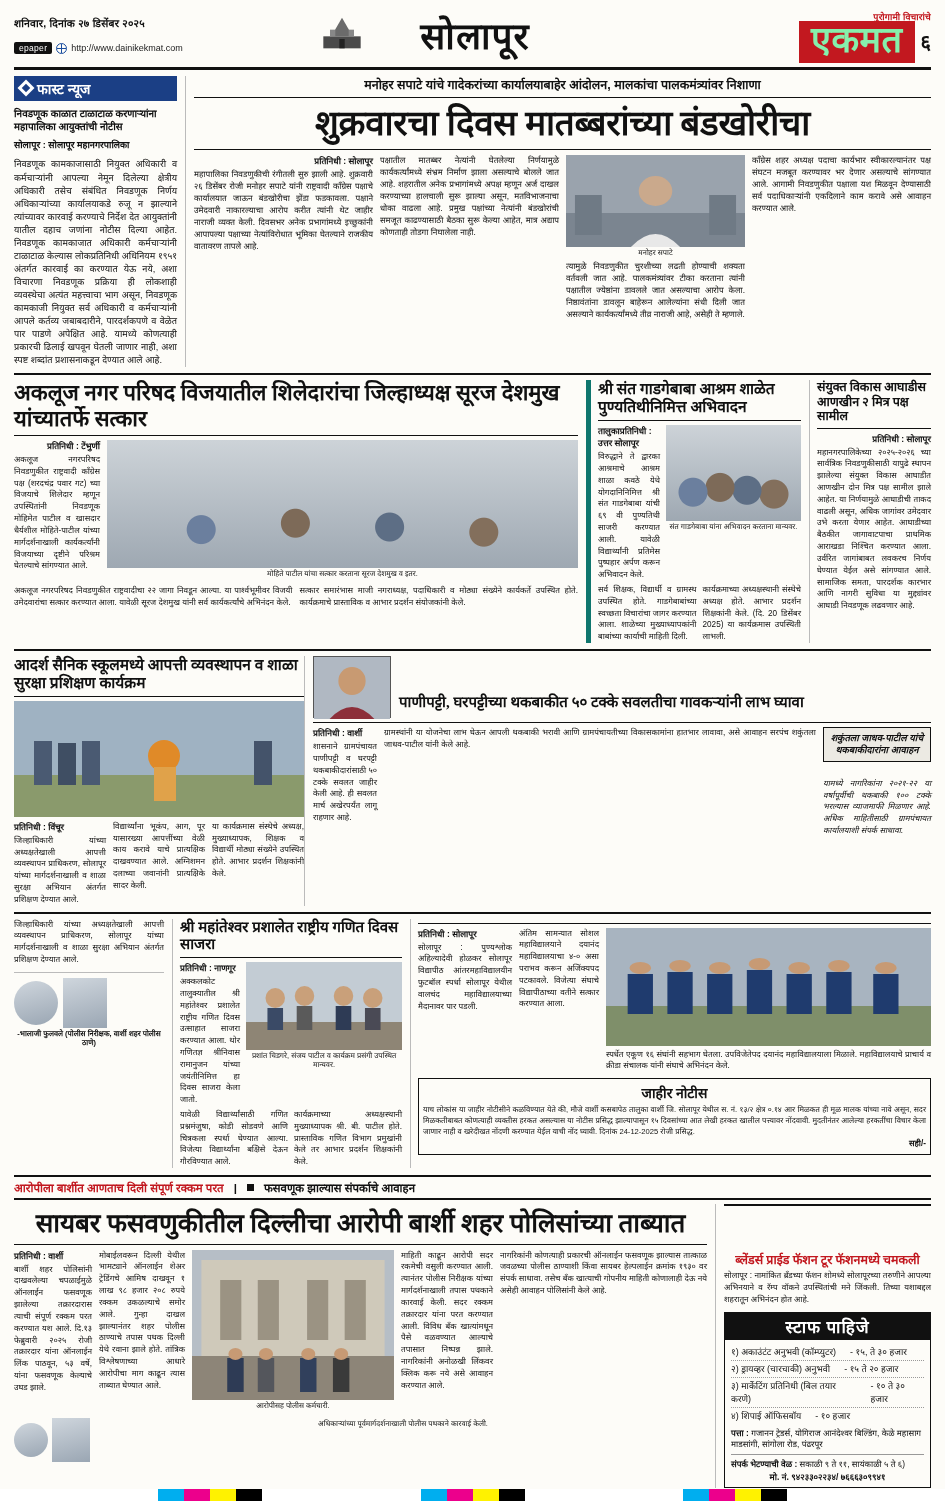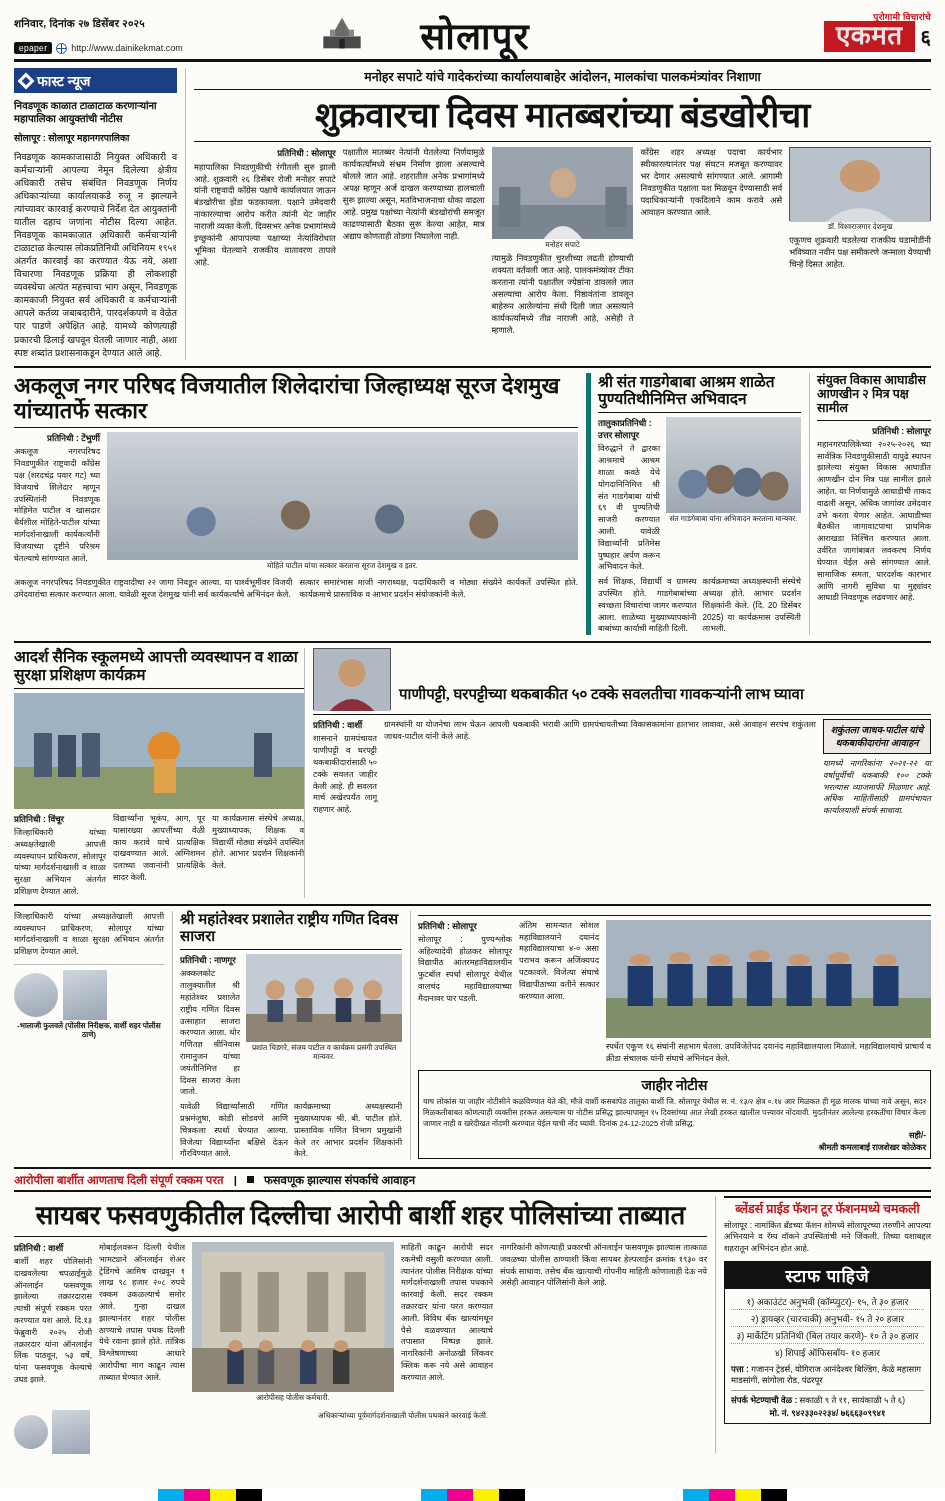--- a/index.html
+++ b/index.html
@@ -22,21 +22,21 @@
   .epaper-tag { background:#111; color:#fff; font-size:8.5px; padding:1px 5px; border-radius:2px; letter-spacing:.3px;}
   .globe { width:11px; height:11px; border-radius:50%; border:1.4px solid #1a4d9e; position:relative; }
   .globe:before { content:""; position:absolute; left:0; top:4.2px; width:9px; height:0; border-top:1.2px solid #1a4d9e;}
   .globe:after { content:""; position:absolute; left:4px; top:0; width:0; height:9px; border-left:1.2px solid #1a4d9e;}
   .mh-center { flex:1; text-align:center; position:relative; }
   .mh-title { font-family:"Liberation Serif", serif; font-weight:bold; font-size:37px; letter-spacing:1px; line-height:1; padding-top:8px;}
   .mh-logo { position:absolute; left:78px; top:6px; width:40px; height:34px; }
   .mh-right { width:225px; text-align:right; }
   .mh-slogan { font-size:9px; color:#c2181f; font-weight:bold; margin-bottom:-2px; letter-spacing:.2px;}
   .ekmat-row { display:flex; align-items:center; justify-content:flex-end; gap:6px; }
-  .ekmat { background:#c2181f; color:#e5e5e5; font-family:"Liberation Serif", serif; font-weight:bold; font-size:26px; line-height:1.05; padding:1px 12px 3px 12px; letter-spacing:.5px;}
+  .ekmat { background:#c2181f; color:#86efac; font-family:"Liberation Serif", serif; font-weight:bold; font-size:36px; line-height:1.05; padding:1px 12px 3px 12px; letter-spacing:.5px;}
   .pageno { font-family:"Liberation Serif",serif; font-size:20px; font-weight:bold; }
 
   
   .topgrid { display:flex; gap:8px; margin-top:6px; }
   .fastnews { width:172px; border-right:1px solid #bbb; padding-right:8px; }
   .fn-head { background:#1b3f85; color:#fff; font-weight:bold; font-size:14px; padding:3px 6px; display:flex; align-items:center; gap:5px;}
   .fn-diamond { width:12px; height:12px; background:#fff; transform:rotate(45deg); display:inline-block; position:relative;}
   .fn-diamond:after{content:"";position:absolute;left:3px;top:3px;width:6px;height:6px;background:#1b3f85;}
   .fn-title { font-weight:bold; font-size:10px; line-height:1.28; margin-top:7px; }
   .fn-body { font-size:9.2px; line-height:1.42; text-align:justify; margin-top:6px; }
@@ -64,21 +64,21 @@
   .boxed { border:1px solid #111; padding:4px; }
   .shade { background:#eceae3; }
   .redhead { color:#c2181f; }
 
   
   .banner { border-top:2px solid #111; border-bottom:2px solid #111; margin-top:7px; padding:3px 0; display:flex; align-items:center; gap:10px; font-weight:bold; font-size:11.5px;}
   .sq { width:7px;height:7px;background:#111;display:inline-block;}
   .bigline { font-family:"Liberation Serif",serif; font-weight:bold; font-size:26px; text-align:center; margin:6px 0 5px; line-height:1.1;}
 
   .staff-head { background:#111; color:#fff; font-family:"Liberation Serif",serif; font-weight:bold; font-size:17px; text-align:center; padding:2px 0; letter-spacing:1px;}
-  .staff-item { font-size:9px; display:flex; justify-content:center; padding:1.5px 0; border-bottom:1px dotted #999;}
+  .staff-item { font-size:9px; display:flex; justify-content:flex-start; padding:1.5px 0; border-bottom:1px dotted #999;gap:14px;}
   .notice-head { font-family:"Liberation Serif",serif; font-weight:bold; font-size:14px; text-align:center; }
 
   
   .cmyk { position:absolute; left:0; bottom:0; width:945px; height:12px; display:flex; }
   .cmyk div { height:12px; }
   .people { background:
       radial-gradient(circle at 20% 70%, #6b7f9e 0 14px, transparent 15px),
       radial-gradient(circle at 40% 65%, #7d6a58 0 14px, transparent 15px),
       radial-gradient(circle at 60% 68%, #5d6e85 0 14px, transparent 15px),
       radial-gradient(circle at 80% 72%, #836f5c 0 14px, transparent 15px),
@@ -153,31 +153,20 @@
               <rect x="8" y="40" width="24" height="40" fill="#6f7a85"></rect>
               <rect x="128" y="40" width="24" height="40" fill="#6f7a85"></rect>
             </svg>
           </div>
           <div class="cap">मनोहर सपाटे</div>
           <div>त्यामुळे निवडणुकीत चुरशीच्या लढती होण्याची शक्यता वर्तवली जात आहे. पालकमंत्र्यांवर टीका करताना त्यांनी पक्षातील ज्येष्ठांना डावलले जात असल्याचा आरोप केला. निष्ठावंतांना डावलून बाहेरून आलेल्यांना संधी दिली जात असल्याने कार्यकर्त्यांमध्ये तीव्र नाराजी आहे, असेही ते म्हणाले.</div>
         </div>
         <div class="col">
           <div>काँग्रेस शहर अध्यक्ष पदाचा कार्यभार स्वीकारल्यानंतर पक्ष संघटन मजबूत करण्यावर भर देणार असल्याचे सांगण्यात आले. आगामी निवडणुकीत पक्षाला यश मिळवून देण्यासाठी सर्व पदाधिकाऱ्यांनी एकदिलाने काम करावे असे आवाहन करण्यात आले.</div>
         </div>
-        <div class="col">
-          <div class="photo portrait" style="height:74px;border:1px solid #555">
-            <svg width="100%" height="74" viewBox="0 0 110 74" preserveAspectRatio="none">
-              <rect width="110" height="74" fill="#b9c2cb"></rect>
-              <circle cx="55" cy="28" r="16" fill="#c79a74"></circle>
-              <path d="M28 74 q27-28 54 0z" fill="#d9dde1"></path>
-            </svg>
-          </div>
-          <div class="cap">डॉ. विश्वराजगार देशमुख</div>
-          <div>एकूणच शुक्रवारी घडलेल्या राजकीय घडामोडींनी भविष्यात नवीन पक्ष समीकरणे जन्माला येण्याची चिन्हे दिसत आहेत.</div>
-        </div>
       </div>
     </div>
   </div>
 
   <div class="band2">
     <div class="b2-left">
       <div class="sec-head" style="font-size:22px;">अकलूज नगर परिषद विजयातील शिलेदारांचा जिल्हाध्यक्ष सूरज देशमुख यांच्यातर्फे सत्कार</div>
       <div style="border-top:1px solid #111;margin:4px 0 4px;"></div>
       <div style="display:flex;gap:7px;">
         <div style="width:86px;">
@@ -265,21 +254,21 @@
       </div>
       <div style="border-top:1px solid #111;margin:4px 0 4px;"></div>
       <div style="display:flex;gap:7px;">
         <div style="width:64px;">
           <div class="byline" style="text-align:left">प्रतिनिधी : वार्शी</div>
           <div class="txt">शासनाने ग्रामपंचायत पाणीपट्टी व घरपट्टी थकबाकीदारांसाठी ५० टक्के सवलत जाहीर केली आहे. ही सवलत मार्च अखेरपर्यंत लागू राहणार आहे.</div>
         </div>
         <div style="flex:1" class="txt">ग्रामस्थांनी या योजनेचा लाभ घेऊन आपली थकबाकी भरावी आणि ग्रामपंचायतीच्या विकासकामांना हातभार लावावा, असे आवाहन सरपंच शकुंतला जाधव-पाटील यांनी केले आहे.</div>
         <div style="width:108px;font-style:italic;">
           <div class="boxed shade" style="font-weight:bold;font-size:9.5px;line-height:1.3;text-align:center;">शकुंतला जाधव-पाटील यांचे थकबाकीदारांना आवाहन</div>
-          <div class="txt" style="margin-top:4px">यामध्ये नागरिकांना २०२१-२२ या वर्षापूर्वीची थकबाकी १०० टक्के भरल्यास व्याजमाफी मिळणार आहे. अधिक माहितीसाठी ग्रामपंचायत कार्यालयाशी संपर्क साधावा.</div>
+          <div class="txt" style="margin-top:16px">यामध्ये नागरिकांना २०२१-२२ या वर्षापूर्वीची थकबाकी १०० टक्के भरल्यास व्याजमाफी मिळणार आहे. अधिक माहितीसाठी ग्रामपंचायत कार्यालयाशी संपर्क साधावा.</div>
         </div>
       </div>
     </div>
   </div>
 
   <div class="band4">
     <div style="width:150px;">
       <div class="txt">जिल्हाधिकारी यांच्या अध्यक्षतेखाली आपत्ती व्यवस्थापन प्राधिकरण, सोलापूर यांच्या मार्गदर्शनाखाली व शाळा सुरक्षा अभियान अंतर्गत प्रशिक्षण देण्यात आले.</div>
       <div style="display:flex;gap:5px;align-items:center;margin-top:6px;border-top:1px solid #bbb;padding-top:5px;">
         <div class="photo portrait" style="width:44px;height:44px;border-radius:50%;"></div>
@@ -353,21 +342,20 @@
               </g>
             </svg>
           </div>
           <div class="txt" style="margin-top:3px">स्पर्धेत एकूण १६ संघांनी सहभाग घेतला. उपविजेतेपद दयानंद महाविद्यालयाला मिळाले. महाविद्यालयाचे प्राचार्य व क्रीडा संचालक यांनी संघाचे अभिनंदन केले.</div>
         </div>
       </div>
       <div class="boxed" style="margin-top:6px;">
         <div class="notice-head">जाहीर नोटीस</div>
         <div class="txt" style="font-size:7.6px;margin-top:3px">याच लोकांस या जाहीर नोटीसीने कळविण्यात येते की, मौजे वार्शी कसबापेठ तालुका वार्शी जि. सोलापूर येथील स. नं. १३/२ क्षेत्र ०.१४ आर मिळकत ही मूळ मालक यांच्या नावे असून, सदर मिळकतीबाबत कोणत्याही व्यक्तीस हरकत असल्यास या नोटीस प्रसिद्ध झाल्यापासून १५ दिवसांच्या आत लेखी हरकत खालील पत्त्यावर नोंदवावी. मुदतीनंतर आलेल्या हरकतींचा विचार केला जाणार नाही व खरेदीखत नोंदणी करण्यात येईल याची नोंद घ्यावी. दिनांक 24-12-2025 रोजी प्रसिद्ध.</div>
         <div class="txt" style="text-align:right;font-weight:bold">सही/-</div>
-        <div class="txt" style="text-align:right;font-weight:bold">श्रीमती कमलाबाई राजशेखर कोळेकर</div>
       </div>
     </div>
   </div>
 
   <div class="banner">
     <span class="redhead">आरोपीला बार्शीत आणताच दिली संपूर्ण रक्कम परत</span>
     <span style="flex:0 0 auto;color:#111">|</span>
     <span class="sq"></span>
     <span>फसवणूक झाल्यास संपर्काचे आवाहन</span>
   </div>
@@ -413,21 +401,21 @@
         <div style="width:78px;display:flex;gap:4px;align-items:center;">
           <div class="photo portrait" style="width:34px;height:34px;border-radius:50%"></div>
           <div class="photo portrait" style="width:38px;height:44px"></div>
         </div>
         <div style="flex:1" class="cap">अधिकाऱ्यांच्या पूर्वमार्गदर्शनाखाली पोलीस पथकाने कारवाई केली.</div>
       </div>
     </div>
 
     <div style="width:216px;border-left:1px solid #bbb;padding-left:8px;">
       <div style="border-top:2px solid #111;padding-top:4px;">
-        <div class="sec-head redhead" style="font-size:12.5px;text-align:center;">ब्लेंडर्स प्राईड फॅशन टूर फॅशनमध्ये चमकली</div>
+        <div class="sec-head redhead" style="font-size:12.5px;text-align:center;margin-top:43px;">ब्लेंडर्स प्राईड फॅशन टूर फॅशनमध्ये चमकली</div>
         <div class="txt" style="margin-top:3px">सोलापूर : नामांकित ब्रँडच्या फॅशन शोमध्ये सोलापूरच्या तरुणीने आपल्या अभिनयाने व रॅम्प वॉकने उपस्थितांची मने जिंकली. तिच्या यशाबद्दल शहरातून अभिनंदन होत आहे.</div>
       </div>
 
       <div class="boxed" style="margin-top:6px;padding:0;">
         <div class="staff-head">स्टाफ पाहिजे</div>
         <div style="padding:4px 6px;">
           <div class="staff-item">
             <span>१) अकाउंटंट अनुभवी (कॉम्प्युटर)</span>
             <span>- १५, ते ३० हजार</span>
           </div>

